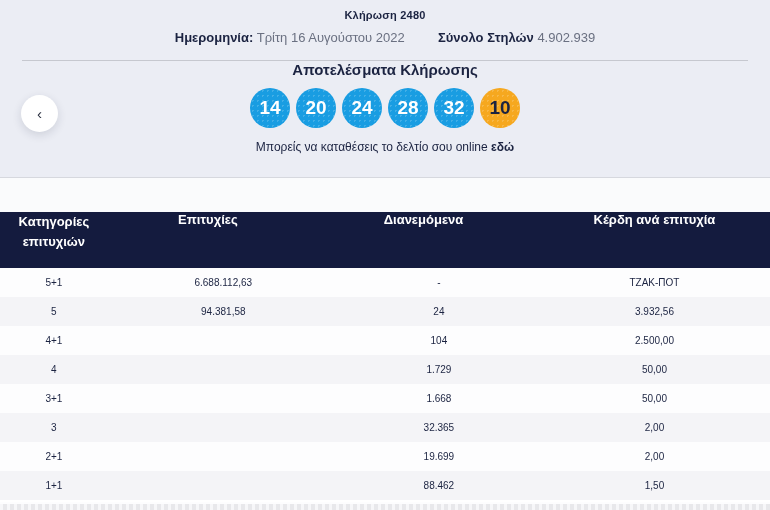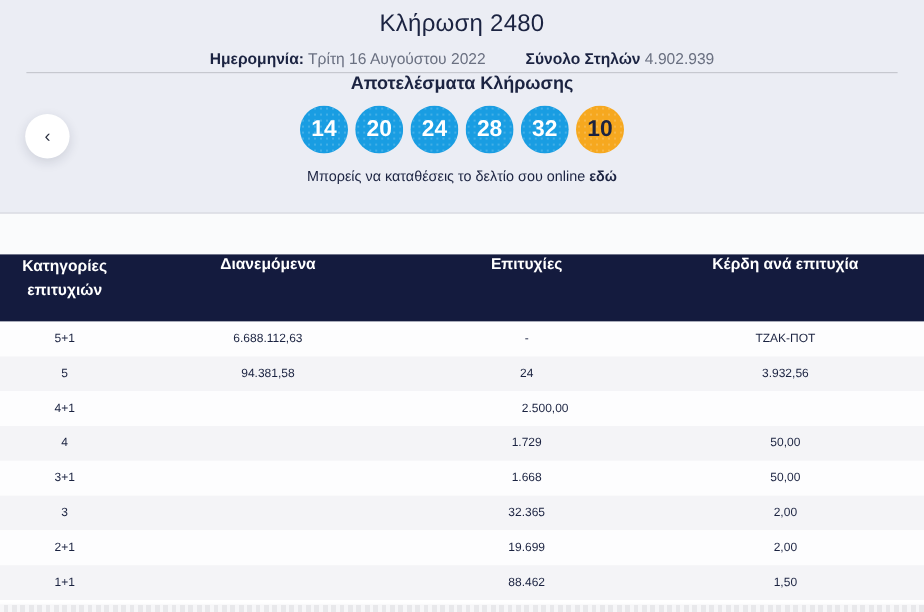--- a/index.html
+++ b/index.html
@@ -15,21 +15,21 @@
   }
 
   
   .top-section {
     background: #ebedf4;
     height: 178px;
     border-bottom: 1px solid #d6d8de;
     position: relative;
   }
   .draw-header { text-align: center; padding-top: 9px; height: 55px; }
-  .draw-title { font-size: 20px; font-weight: normal; color: #1b2341; letter-spacing: .2px; }
+  .draw-title { font-size: 11px; font-weight: bold; color: #1b2341; letter-spacing: .2px; }
   .draw-meta { margin-top: 9px; font-size: 13px; color: #6a7081; }
   .draw-meta b { color: #1b2341; font-weight: bold; }
   .meta-gap { display: inline-block; width: 26px; }
   .hdr-divider {
     border: none; border-top: 1px solid #c6c8cf;
     margin: 5px 22px 0 22px;
   }
 
   .results { text-align: center; }
   .results-title { font-size: 15px; font-weight: bold; color: #1b2341; margin-top: 0; }
@@ -136,40 +136,41 @@
   <button class="prev-btn">
     <span>‹</span>
   </button>
 </div>
 
 <div class="white-band"></div>
 
 <div class="prize-table">
   <div class="thead">
     <div class="th c1"><span>Κατηγορίες επιτυχιών</span></div>
+    <div class="th c3">Επιτυχίες</div>
     <div class="th c2">Διανεμόμενα</div>
-    <div class="th c3">Επιτυχίες</div>
     <div class="th c4">Κέρδη ανά επιτυχία</div>
   </div>
 
   <div class="trow">
     <div class="td c1">5+1</div>
     <div class="td c2">6.688.112,63</div>
     <div class="td c3">-</div>
     <div class="td c4">ΤΖΑΚ-ΠΟΤ</div>
   </div>
   <div class="trow alt">
     <div class="td c1">5</div>
     <div class="td c2">94.381,58</div>
     <div class="td c3">24</div>
     <div class="td c4">3.932,56</div>
   </div>
   <div class="trow">
     <div class="td c1">4+1</div>
     <div class="td c2"></div>
+    <div class="td c3">104</div>
     <div class="td c4">2.500,00</div>
   </div>
   <div class="trow alt">
     <div class="td c1">4</div>
     <div class="td c2"></div>
     <div class="td c3">1.729</div>
     <div class="td c4">50,00</div>
   </div>
   <div class="trow">
     <div class="td c1">3+1</div>

